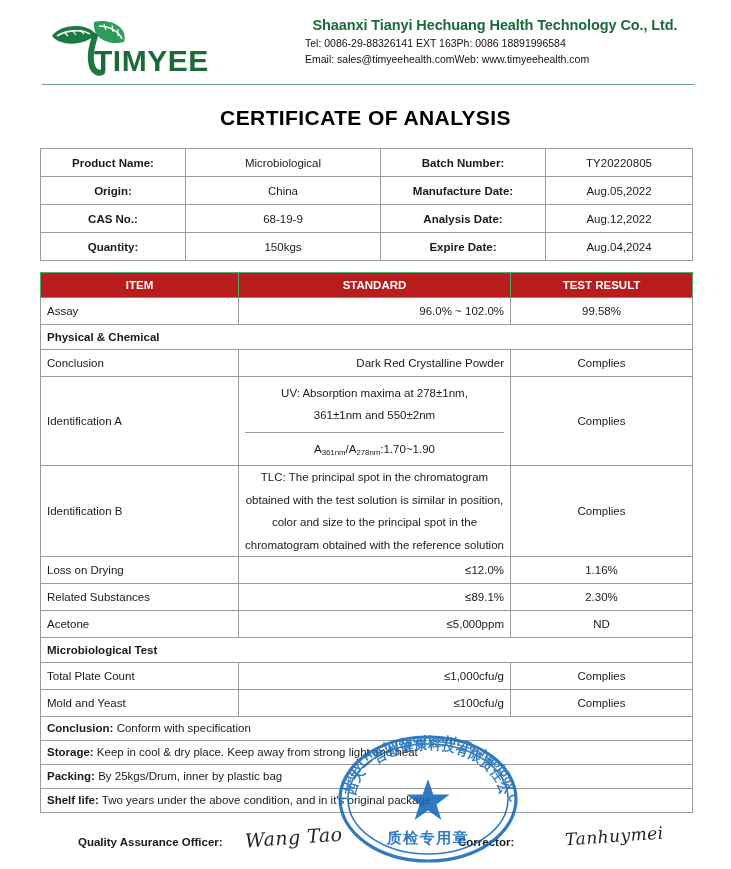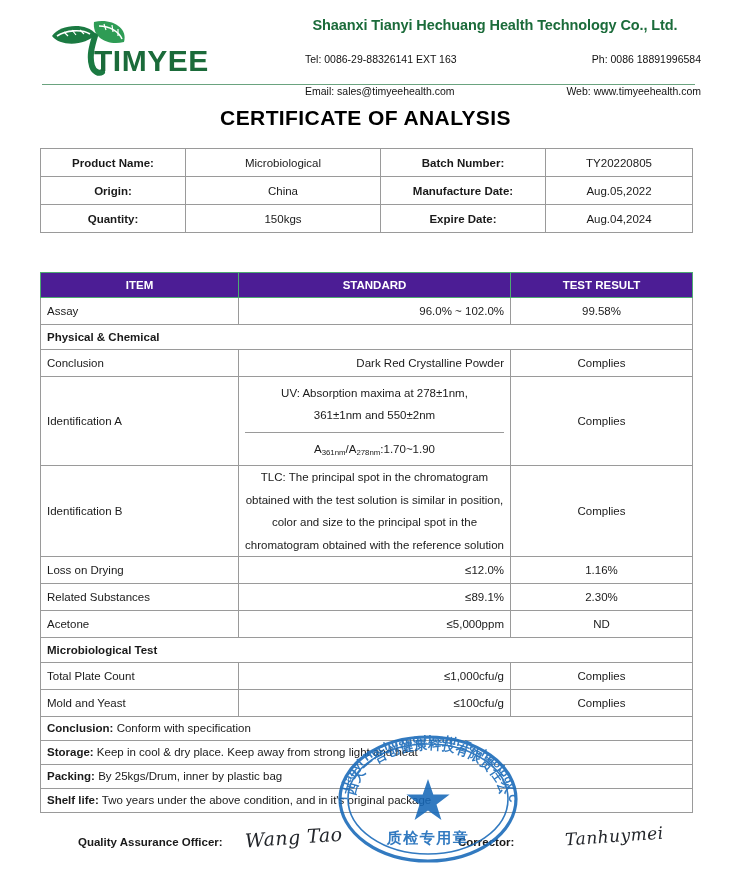--- a/index.html
+++ b/index.html
@@ -41,24 +41,23 @@
   .company-name {
     font-size: 14.5px;
     font-weight: bold;
     color: #1b6b3a;
     letter-spacing: -0.1px;
     white-space: nowrap;
     text-align: center;
   }
   .contact-row {
     display: flex;
-    justify-content: space-between;
     font-size: 10.5px;
     color: #111;
-    margin-top: 20px;
+    margin-top: 4px;
     padding: 0 4px 0 20px;
   }
   .contact-row .c-left { text-align: left; }
   .contact-row .c-right { text-align: right; }
 
   .header-rule {
     position: absolute;
     left: 42px;
     right: 36px;
     top: 84px;
@@ -109,21 +108,21 @@
     border-collapse: collapse;
     table-layout: fixed;
     font-size: 11.5px;
   }
   .result-table td, .result-table th {
     border: 1px solid #9a9a9a;
     padding: 0 6px;
     vertical-align: middle;
   }
   .result-table thead th {
-    background: #4c1d95;
+    background: #b91c1c;
     color: #ffffff;
     font-weight: bold;
     font-size: 11.5px;
     height: 24px;
     text-align: center;
     border-color: #4CAB71;
   }
   .cell-item {
     text-align: left;
   }
@@ -262,20 +261,26 @@
       <td class="k">Product Name:</td>
       <td class="v">Microbiological</td>
       <td class="k">Batch Number:</td>
       <td class="v">TY20220805</td>
     </tr>
     <tr>
       <td class="k">Origin:</td>
       <td class="v">China</td>
       <td class="k">Manufacture Date:</td>
       <td class="v">Aug.05,2022</td>
+    </tr>
+    <tr>
+      <td class="k">CAS No.:</td>
+      <td class="v">68-19-9</td>
+      <td class="k">Analysis Date:</td>
+      <td class="v">Aug.12,2022</td>
     </tr>
     <tr>
       <td class="k">Quantity:</td>
       <td class="v">150kgs</td>
       <td class="k">Expire Date:</td>
       <td class="v">Aug.04,2024</td>
     </tr>
   </tbody>
 </table>
 

